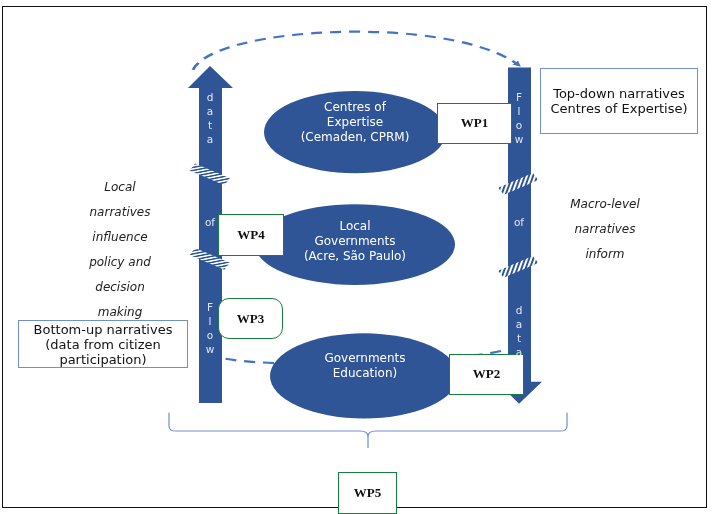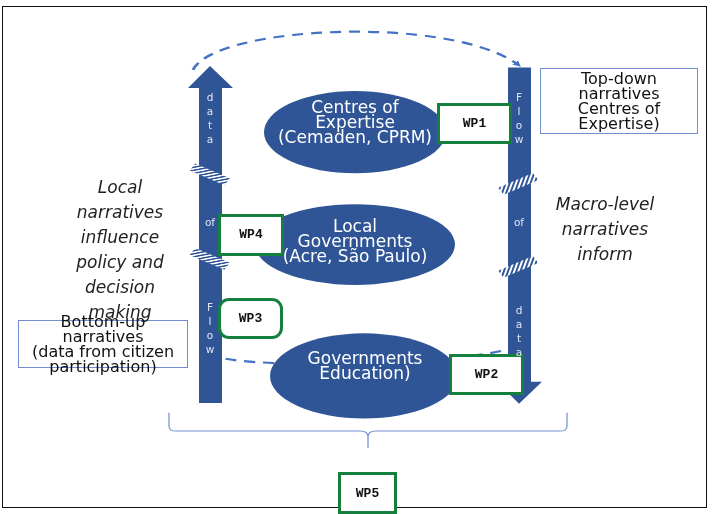--- a/index.html
+++ b/index.html
@@ -1,22 +1,22 @@
 <!DOCTYPE html>
 <html><head>
 <meta charset="utf-8">
 <style>
   html, body { margin:0; padding:0; background:#fff; }
   body { width:712px; height:514px; position:relative; overflow:hidden; font-family:"Liberation Sans", sans-serif; }
   .frame { position:absolute; left:2px; top:6px; width:705px; height:502px; border:1.5px solid #111; box-sizing:border-box; }
   svg.diagram { position:absolute; left:0; top:0; }
-  .txt { position:absolute; text-align:center; font-family:"DejaVu Sans", sans-serif; font-size:17px; line-height:15px; }
+  .txt { position:absolute; text-align:center; font-family:"DejaVu Sans", sans-serif; font-size:12px; line-height:15px; }
   .ellipse-text { color:#fff; }
-  .wp { position:absolute; background:#fff; border:3px solid #15803d; display:flex; align-items:center; justify-content:center; font-family:Liberation Mono, monospace; font-weight:bold; font-size:13px; color:#111; box-sizing:border-box; }
-  .note { position:absolute; border:1px solid #6f8fd0; background:#fff; text-align:center; font-family:"DejaVu Sans", sans-serif; font-size:16px; line-height:15px; color:#111; box-sizing:border-box; display:flex; align-items:center; justify-content:center; }
+  .wp { position:absolute; background:#fff; border:1px solid #15803d; display:flex; align-items:center; justify-content:center; font-family:Liberation Serif, serif; font-weight:bold; font-size:13px; color:#111; box-sizing:border-box; }
+  .note { position:absolute; border:1px solid #6f8fd0; background:#fff; text-align:center; font-family:"DejaVu Sans", sans-serif; font-size:13px; line-height:15px; color:#111; box-sizing:border-box; display:flex; align-items:center; justify-content:center; }
   .italic { font-style:italic; color:#222; }
   .vletter { position:absolute; color:#dfe6f3; font-family:"DejaVu Sans", sans-serif; font-size:10.5px; line-height:14px; text-align:center; width:16px; }
 </style>
 </head>
 <body>
 
 <div class="frame"></div>
 
 <svg class="diagram" width="712" height="514" viewBox="0 0 712 700" preserveAspectRatio="none">
   <defs>

